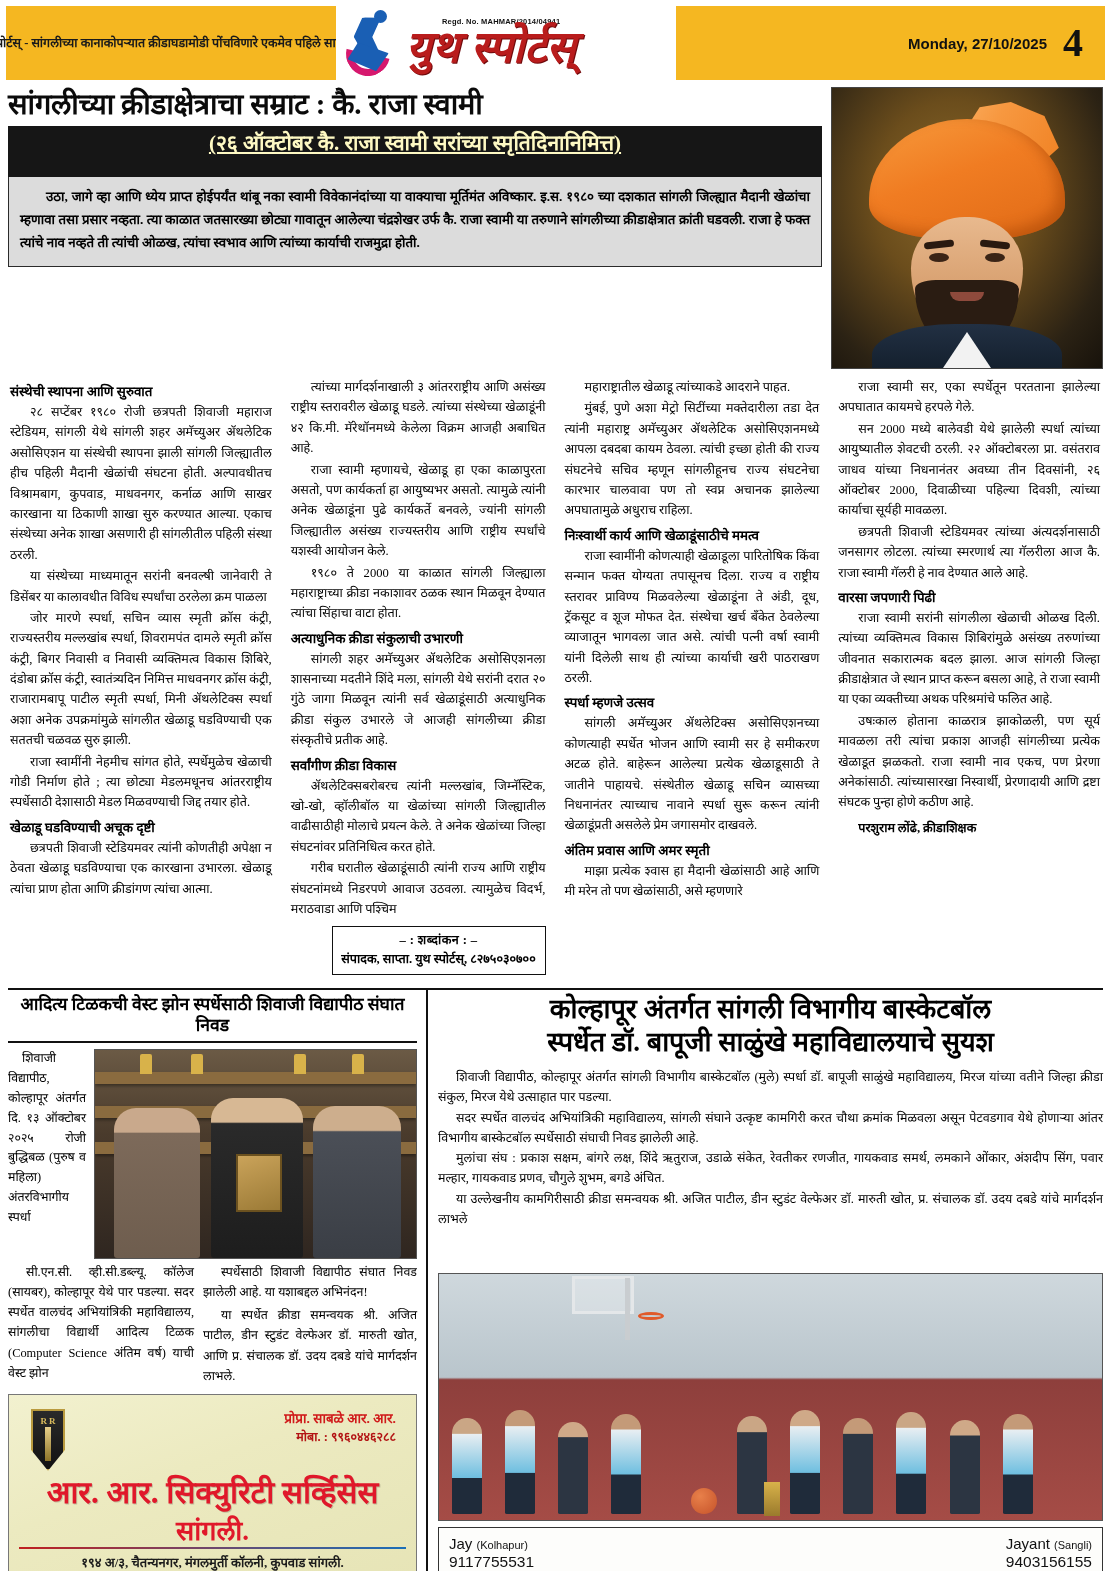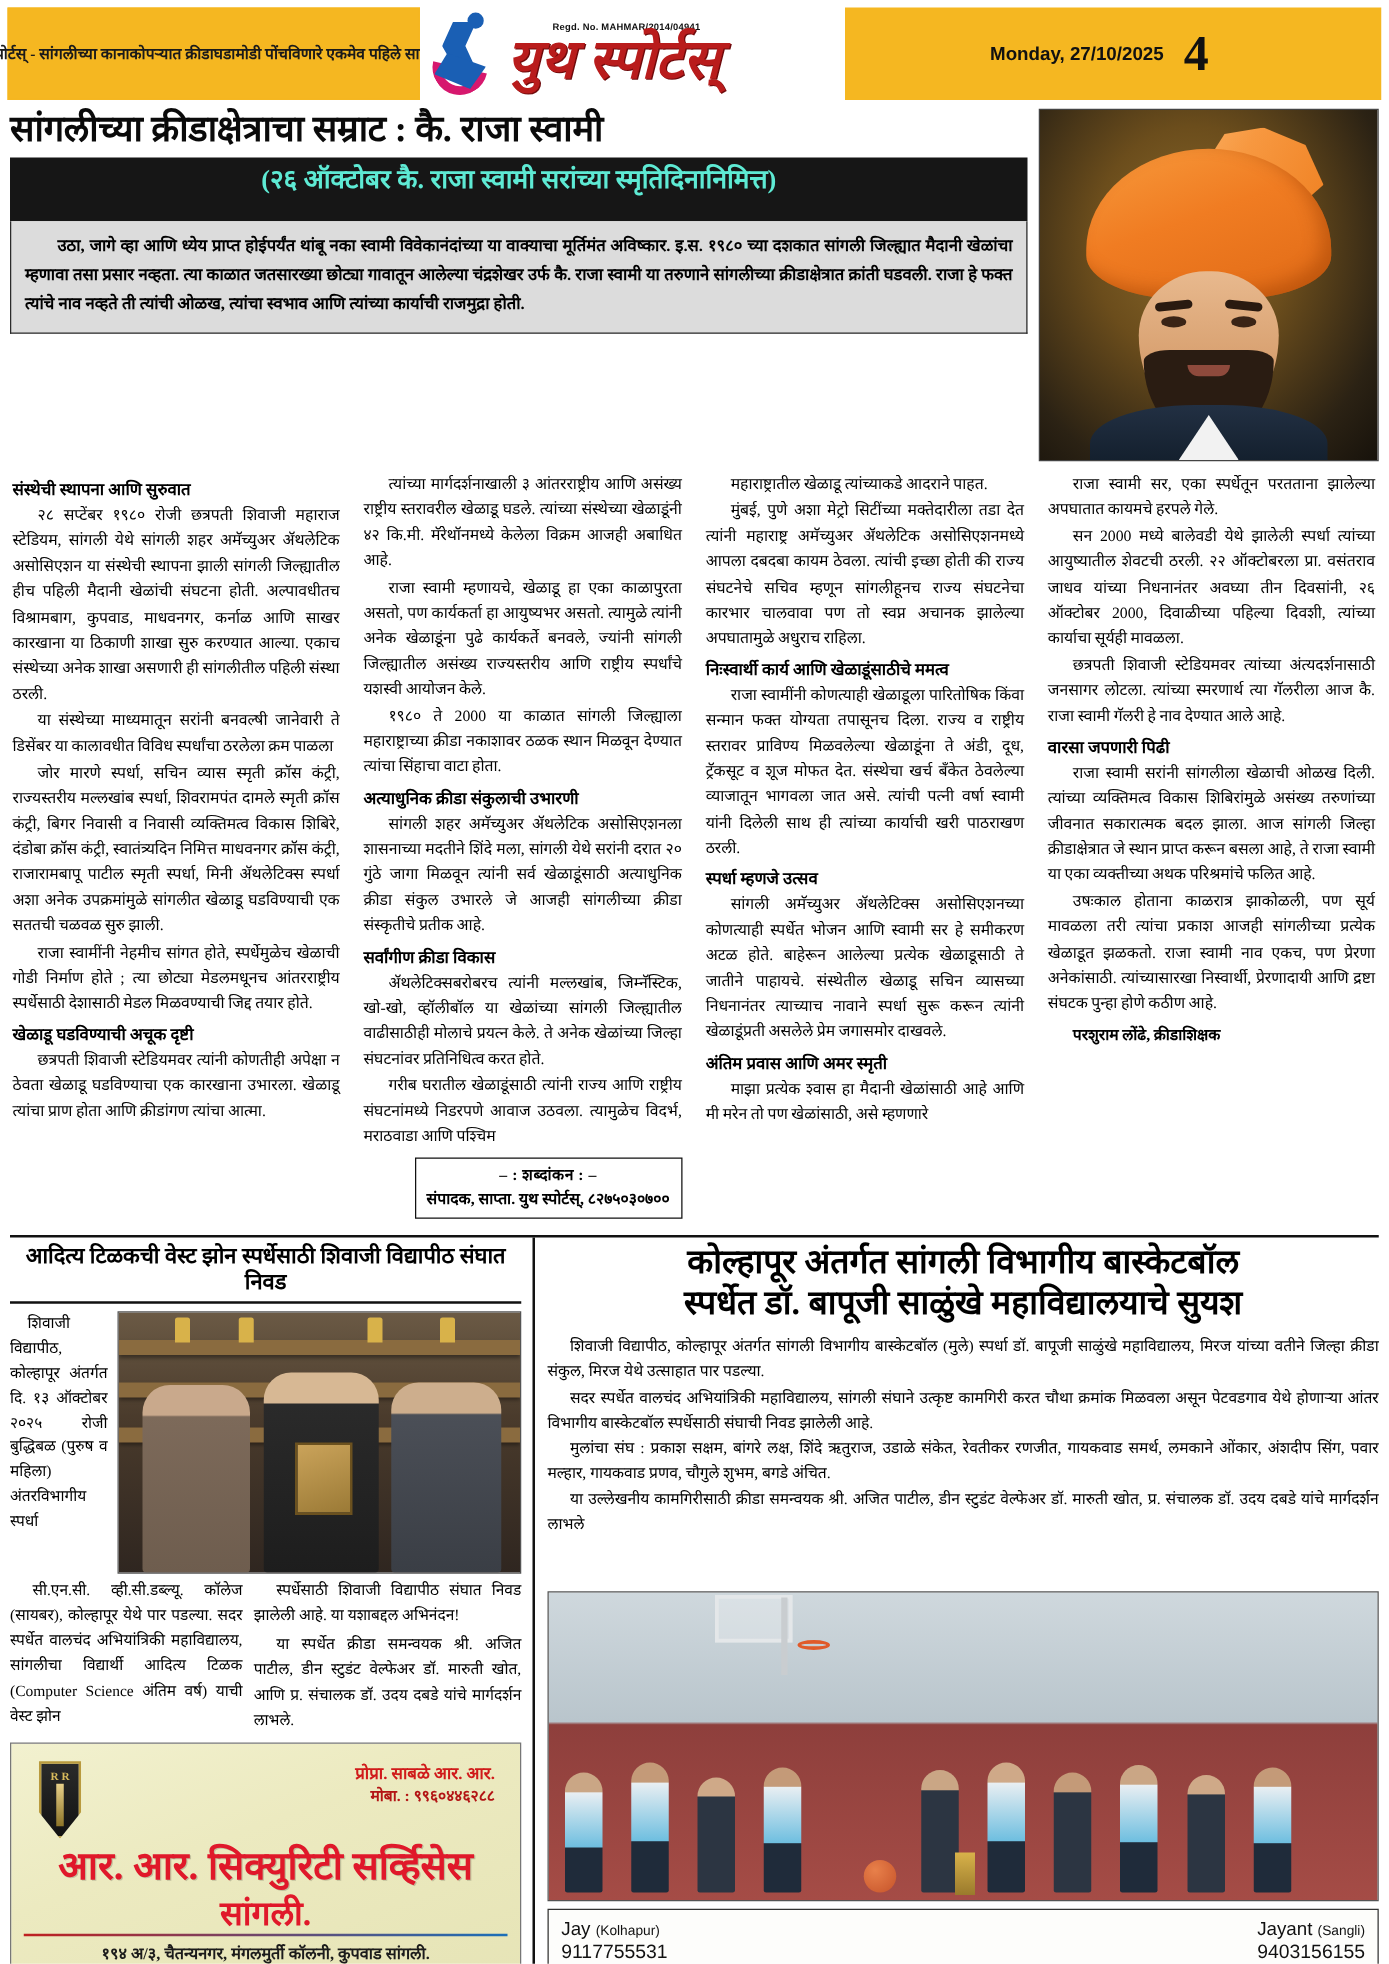--- a/index.html
+++ b/index.html
@@ -74,21 +74,21 @@
   }
   .mh-title {
     font-family: "Liberation Serif", serif;
     font-size: 44px; font-weight: bold; font-style: italic;
     color: #b91c1c; line-height: .95;
     text-shadow: 1px 1px 0 #6f0a0c;
     white-space: nowrap;
   }
   .mh-date {
     flex: 1; background: #f5b721;
-    display: flex; align-items: center; justify-content: center;
+    display: flex; align-items: center; justify-content: flex-end;
     gap: 16px; padding-right: 22px;
   }
   .mh-date .d-text {
     font-family: "Liberation Sans", sans-serif;
     font-size: 15px; font-weight: bold; color: #111;
   }
   .mh-date .d-page {
     font-family: "Liberation Serif", serif;
     font-size: 40px; font-weight: bold; color: #111; line-height: .8;
   }
@@ -96,25 +96,26 @@
   
   .a1 { margin: 7px 8px 0 8px; position: relative; }
   .a1-top { display: flex; gap: 9px; }
   .a1-head-col { flex: 1 1 auto; min-width: 0; }
   .a1-h1 {
     font-family: "Liberation Serif", serif;
     font-size: 29px; font-weight: bold; line-height: 1.18;
     letter-spacing: -.2px; color: #0a0a0a; padding-bottom: 3px;
   }
   .a1-h2 {
-    background: #161616; color: #5eead4;
+    background: #161616; color: #fef9c3;
     font-family: "Liberation Serif", serif;
     font-size: 21px; font-weight: bold;
     padding: 5px 8px 22px; line-height: 1.15; margin-top: 2px;
     text-align: center;
+    text-decoration: underline;
   }
   .a1-lead {
     border: 1px solid #2b2b2b; border-top: none;
     background: #dcdcdc;
     padding: 9px 11px 11px;
     font-size: 13.3px; font-weight: bold; line-height: 1.72;
     text-align: justify; text-justify: inter-word;
     text-indent: 26px;
   }
   .a1-photo {

